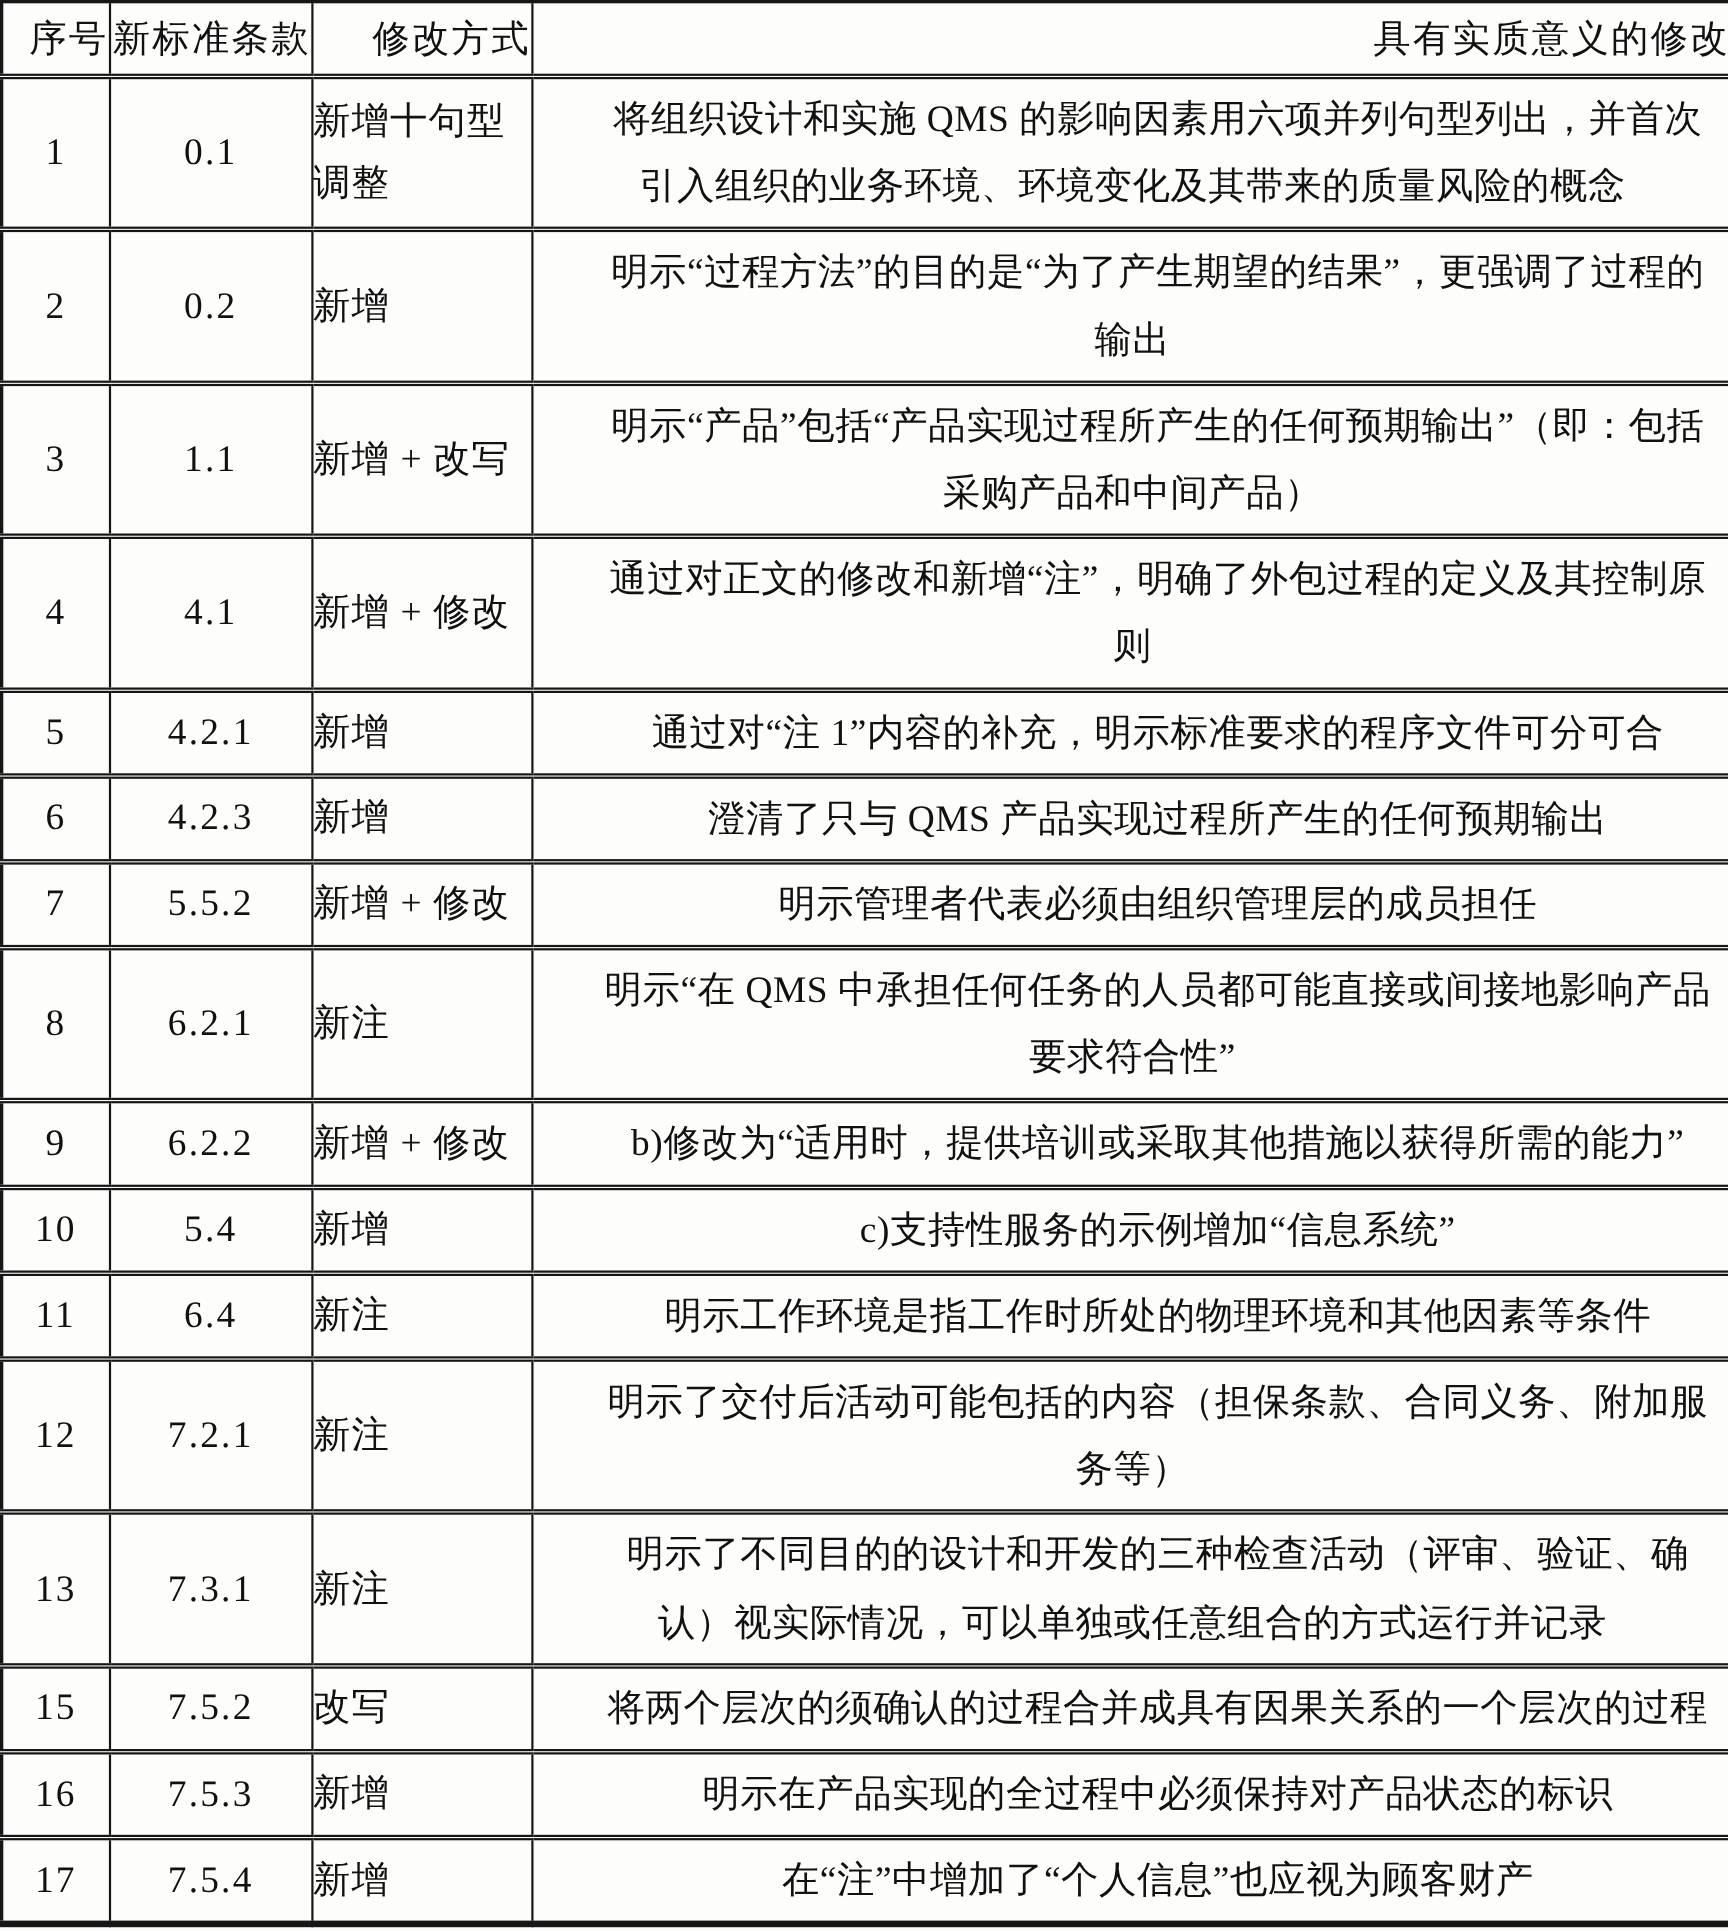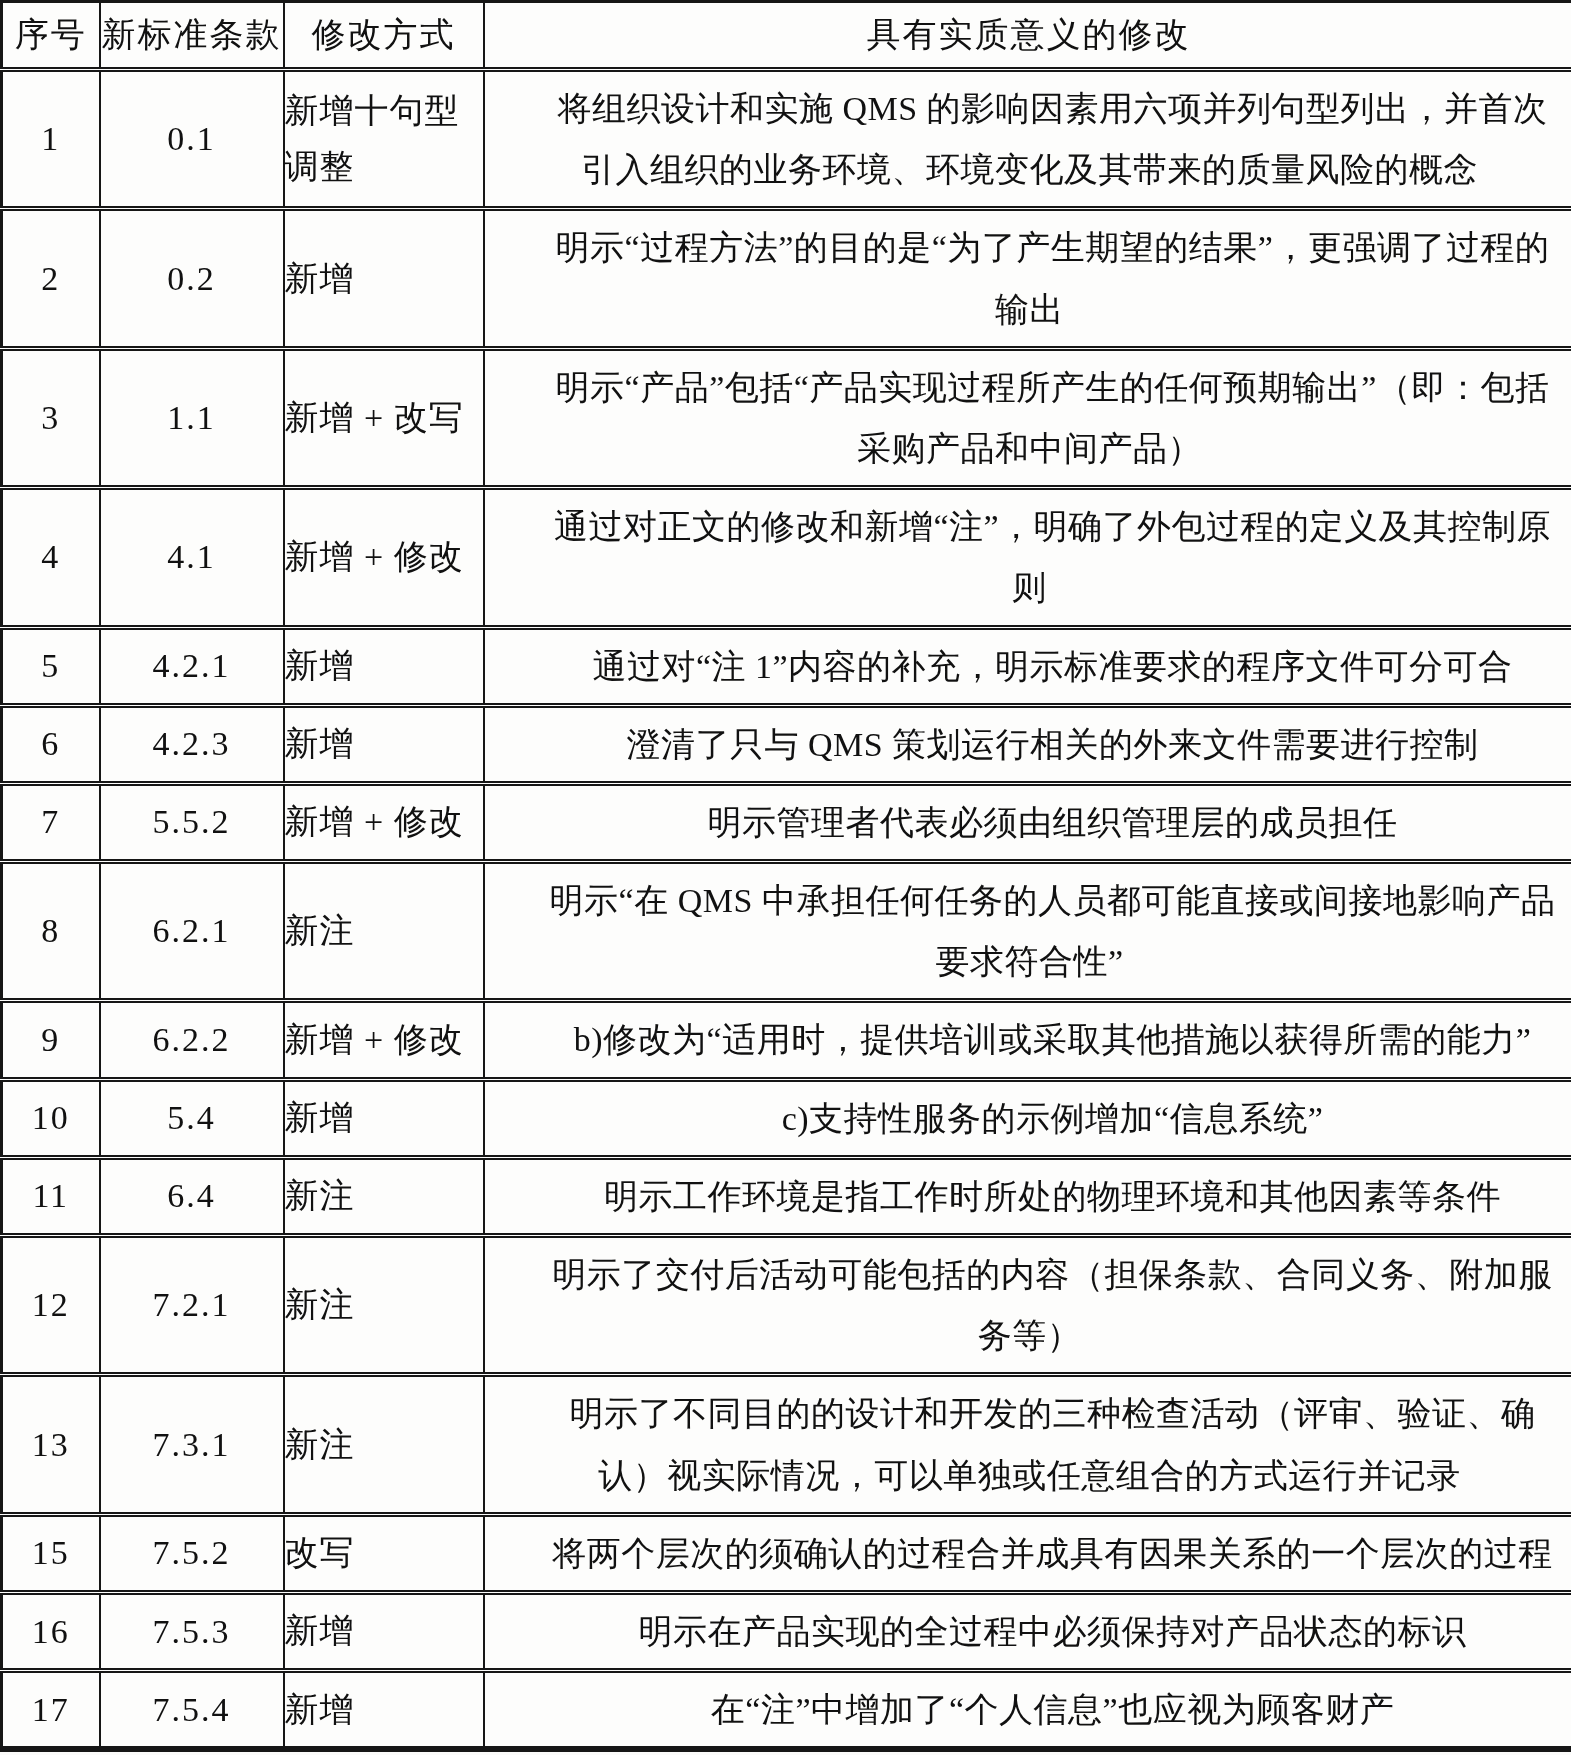--- a/index.html
+++ b/index.html
@@ -5,21 +5,21 @@
   html,body{margin:0;padding:0;background:#fbfbfa;}
   body{width:1571px;height:1755px;overflow:hidden;
        font-family:"Liberation Serif","DejaVu Serif",serif;color:#111;}
   table.doc{border-collapse:collapse;table-layout:fixed;width:1571px;
             border-top:3px solid #161616;border-left:3px solid #161616;
             border-bottom:6px solid #161616;background:#fdfdfc;}
   col.c-no{width:98px;} col.c-clause{width:184px;} col.c-method{width:200px;} col.c-change{width:1089px;}
   th,td{font-size:34px;font-weight:normal;vertical-align:middle;
         border-left:2px solid #161616;padding:0;}
   th:first-child,td.first{border-left:none;}
-  thead th{height:64px;text-align:center;letter-spacing:2px;}
+  thead th{height:64px;text-align:right;letter-spacing:2px;}
   tbody td{border-top:5px double #161616;}
   td.no,td.clause{text-align:center;letter-spacing:2px;}
   td.method{text-align:left;white-space:pre-line;line-height:1.65;letter-spacing:1px;}
   td.change{text-align:center;line-height:1.8;padding:6px 10px 6px 12px;text-indent:46px;
             letter-spacing:0.5px;}
 </style>
 </head>
 <body>
 
 <table class="doc">
@@ -66,21 +66,21 @@
     <tr style="height:65px">
       <td class="no first">5</td>
       <td class="clause">4.2.1</td>
       <td class="method">新增</td>
       <td class="change">通过对“注 1”内容的补充，明示标准要求的程序文件可分可合</td>
     </tr>
     <tr style="height:68px">
       <td class="no first">6</td>
       <td class="clause">4.2.3</td>
       <td class="method">新增</td>
-      <td class="change">澄清了只与 QMS 策划运行相关的外来文件需要进行控制</td>
+      <td class="change">澄清了只与 QMS 产品实现过程所产生的任何预期输出</td>
     </tr>
     <tr style="height:65px">
       <td class="no first">7</td>
       <td class="clause">5.5.2</td>
       <td class="method">新增 + 修改</td>
       <td class="change">明示管理者代表必须由组织管理层的成员担任</td>
     </tr>
     <tr style="height:135px">
       <td class="no first">8</td>
       <td class="clause">6.2.1</td>

